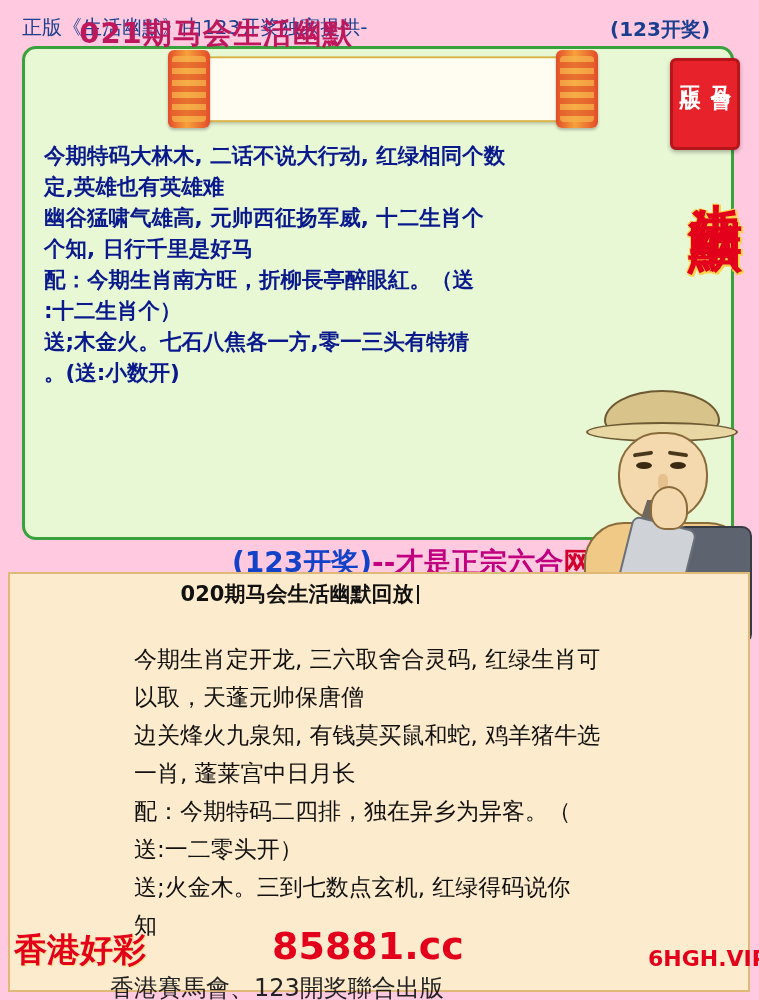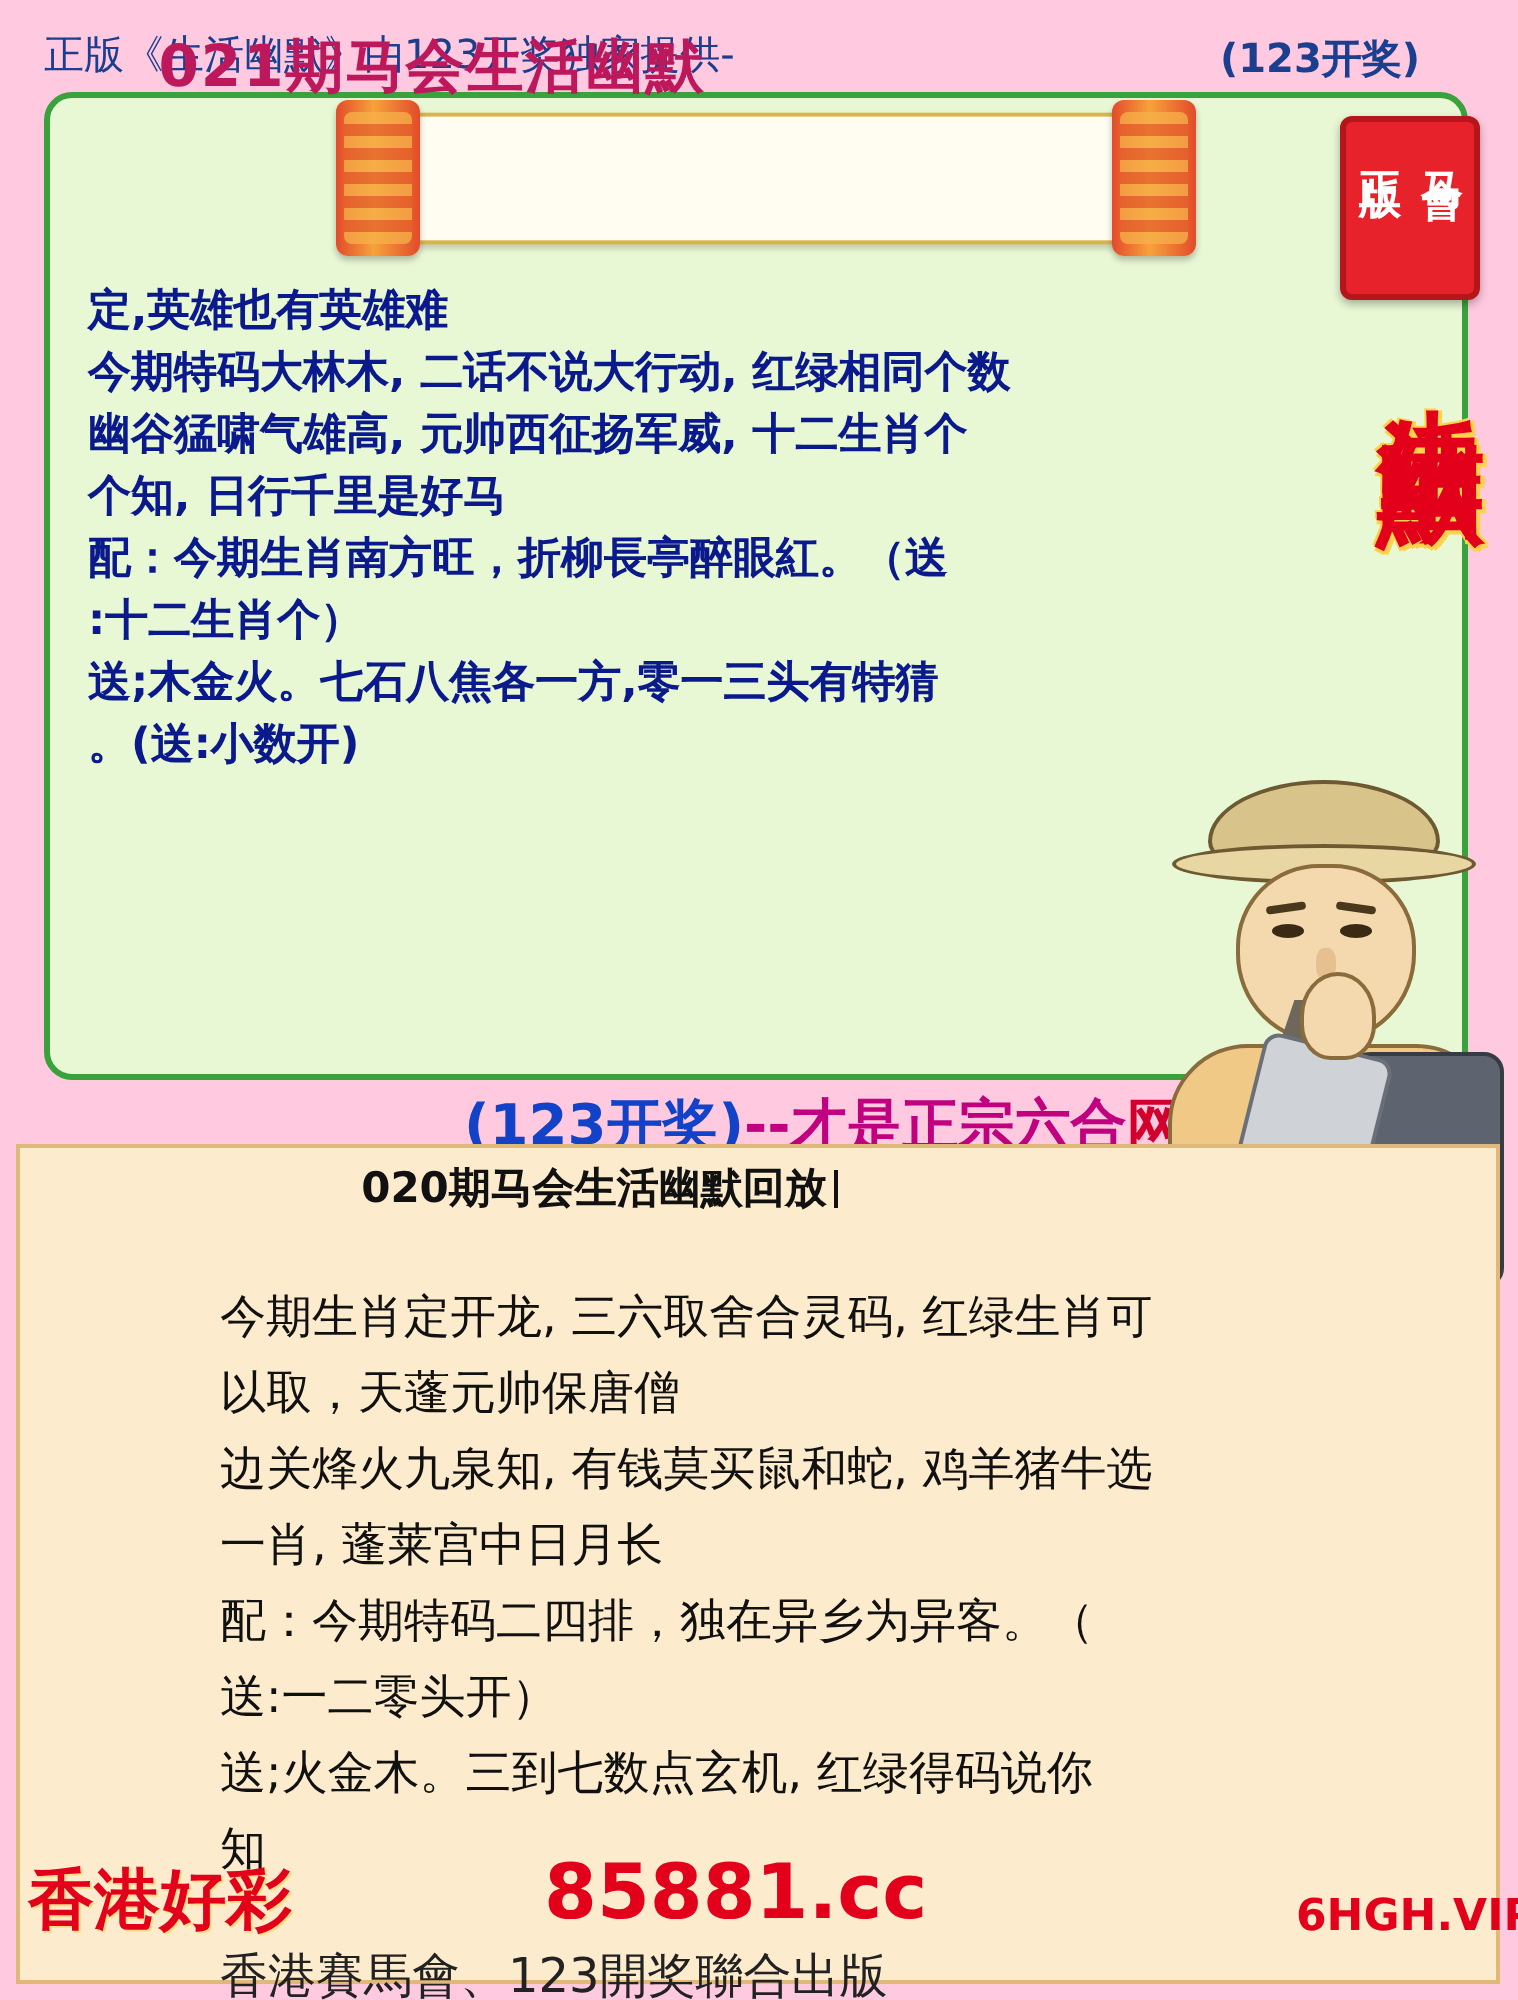--- a/index.html
+++ b/index.html
@@ -110,21 +110,21 @@
     font-size:21px;font-weight:bold;color:#111;white-space:nowrap;
   }
   .replay-cursor{
     display:inline-block;width:2px;height:19px;background:#111;
     vertical-align:-3px;margin-left:4px;
   }
   .replay-text{
     position:absolute;left:110px;top:640px;width:560px;
     color:#111;font-size:23px;line-height:38px;
   }
-  .replay-text .ln{white-space:pre-wrap;}
+  .replay-text .ln{white-space:pre-wrap;margin-left:24px;}
   
   .wm-left{
     position:absolute;left:14px;top:928px;
     font-size:33px;font-weight:bold;color:#e2001a;
     text-shadow:1px 1px 0 #ffe08a;
     white-space:nowrap;
   }
   .wm-num{
     position:absolute;left:272px;top:924px;
     font-size:38px;font-weight:bold;color:#e2001a;
@@ -200,22 +200,22 @@
 <div class="scroll-title">021期马会生活幽默</div>
 
 <div class="stamp">
   <div class="s-col s-right">马會</div>
   <div class="s-col s-left">正版</div>
 </div>
 
 <div class="big-vert">生活幽默</div>
 
 <div class="poem">
+  <div class="ln">今期特码大林木, 二话不说大行动, 红绿相同个数</div>
   <div class="ln">定,英雄也有英雄难</div>
-  <div class="ln">今期特码大林木, 二话不说大行动, 红绿相同个数</div>
   <div class="ln">幽谷猛啸气雄高, 元帅西征扬军威, 十二生肖个</div>
   <div class="ln">个知, 日行千里是好马</div>
   <div class="ln">配：今期生肖南方旺，折柳長亭醉眼紅。（送</div>
   <div class="ln">:十二生肖个）</div>
   <div class="ln">送;木金火。七石八焦各一方,零一三头有特猜</div>
   <div class="ln">。(送:小数开)</div>
 </div>
 
 <div class="mid-slogan">
   <span class="blue">(123开奖)</span><span>--才是正宗六合</span><span class="red">网</span>

